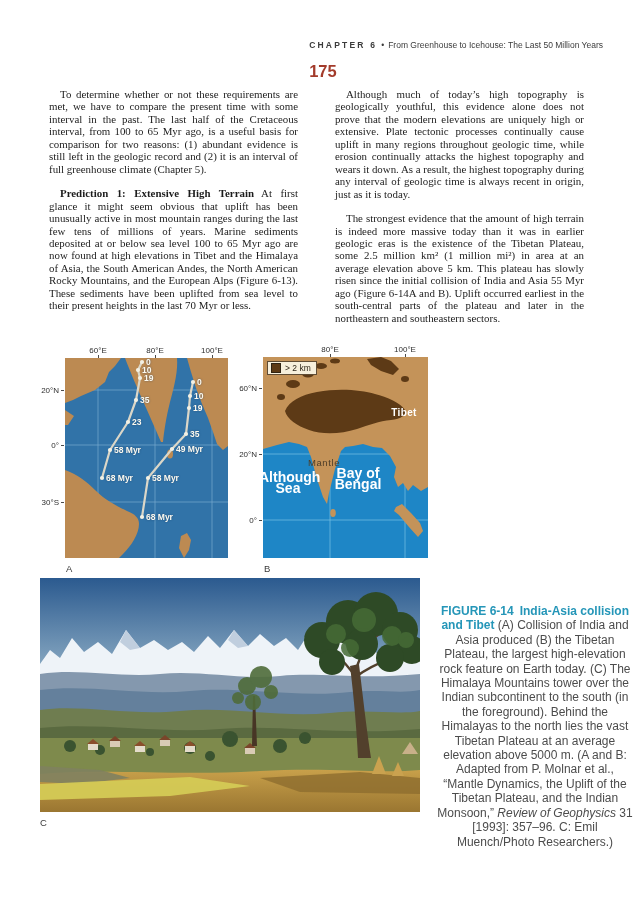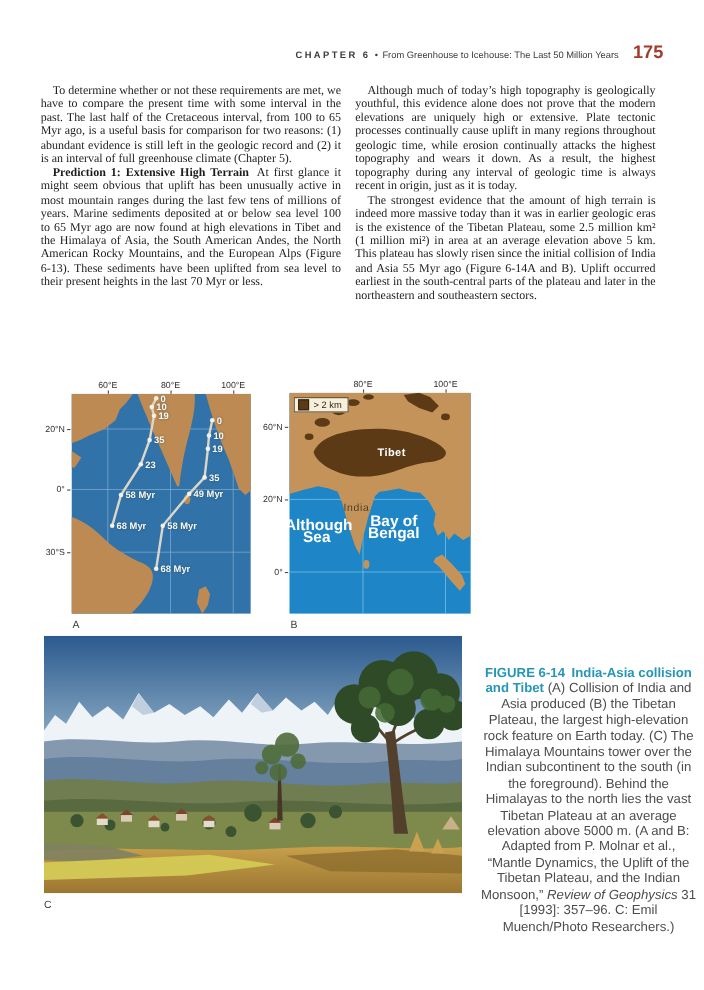--- a/index.html
+++ b/index.html
@@ -1,45 +1,45 @@
 <!DOCTYPE html>
 <html><head>
 <meta charset="utf-8">
 <style>
   html,body{margin:0;padding:0;background:#ffffff;}
   .page{position:relative;width:640px;height:900px;background:#fff;font-family:"Liberation Serif",serif;overflow:hidden;}
 
   
-  .header{position:absolute;top:40px;right:37px;display:flex;align-items:baseline;gap:13px;font-family:"Liberation Sans",sans-serif;}
+  .header{position:absolute;top:40px;right:37px;display:flex;align-items:baseline;gap:13px;font-family:"Liberation Sans",sans-serif;flex-direction:column;}
   .crumb{font-size:8.5px;color:#3b3b3b;white-space:nowrap;}
   .crumb .chapter{letter-spacing:2.2px;font-weight:bold;margin-right:4px;}
   .crumb .sep{margin-right:4px;color:#3b3b3b;}
   .pagenum{font-size:16.5px;font-weight:bold;color:#a33b2b;line-height:1;}
 
   
   .col{position:absolute;top:76px;width:273px;font-size:10.9px;line-height:12.45px;text-align:justify;color:#1c1c1c;}
-  .col p{margin:0;text-indent:11px;}
+  .col p{margin:12px;text-indent:11px;}
   .col-left{left:37px;}
   .col-right{left:323px;}
   .lead{font-weight:bold;margin-right:7px;}
 
   
   .map{position:absolute;}
   .map-a{left:65px;top:358px;width:163px;height:200px;border-radius:22px;}
   .map-b{left:263px;top:357px;width:165px;height:201px;}
   .map svg{position:absolute;left:0;top:0;width:100%;height:100%;display:block;}
   .axis{position:absolute;font-family:"Liberation Sans",sans-serif;font-size:8px;color:#2e2e2e;white-space:nowrap;}
   .ax-top{top:-12px;transform:translateX(-50%);}
   .ax-left{right:100%;margin-right:6px;transform:translateY(-50%);margin-left:36px;}
   .tick{position:absolute;top:-3px;width:1px;height:3px;background:#4a4a4a;}
   .tick-left{position:absolute;left:-4px;width:3px;height:1px;background:#4a4a4a;}
   .panel-label{position:absolute;font-family:"Liberation Sans",sans-serif;font-size:9.5px;color:#3a3a3a;}
   .track-label{position:absolute;font-family:"Liberation Sans",sans-serif;font-weight:bold;font-size:8.5px;color:#fcfaf0;white-space:nowrap;text-shadow:0 0 2px rgba(30,60,95,.65);}
   .maplab{position:absolute;font-family:"Liberation Sans",sans-serif;white-space:nowrap;}
-  .lab-tibet{font-weight:bold;font-size:10px;color:#ffffff;transform:translate(-50%,-50%);letter-spacing:.4px;}
+  .lab-tibet{font-weight:bold;font-size:10px;color:#ffffff;transform:translate(-50%,-50%);letter-spacing:.4px;margin-left:48px;}
   .lab-india{font-size:9.5px;color:#4f3e28;transform:translate(-50%,-50%);letter-spacing:.6px;}
   .lab-sea{font-weight:bold;font-size:14px;color:#ffffff;transform:translate(-50%,-50%);text-align:center;line-height:11px;white-space:normal;width:58px;}
   .legend{position:absolute;left:4px;top:4px;display:flex;align-items:center;gap:4px;background:#f6efdc;border:1px solid #5f4c34;padding:1px 5px 1px 3px;font-family:"Liberation Sans",sans-serif;font-size:8.5px;color:#2f2619;}
   .legend .swatch{width:8px;height:8px;background:#5d3a16;border:1px solid #2f2414;}
 
   
   .photo{position:absolute;left:40px;top:578px;width:380px;height:234px;}
   .photo svg{width:100%;height:100%;display:block;}
 
   
@@ -168,21 +168,21 @@
     <span class="tick" style="left:142px"></span>
     <span class="tick-left" style="top:31px"></span>
     <span class="tick-left" style="top:97px"></span>
     <span class="tick-left" style="top:163px"></span>
     <span class="axis ax-top" style="left:67px">80°E</span>
     <span class="axis ax-top" style="left:142px">100°E</span>
     <span class="axis ax-left" style="top:31px">60°N</span>
     <span class="axis ax-left" style="top:97px">20°N</span>
     <span class="axis ax-left" style="top:163px">0°</span>
     <span class="maplab lab-tibet" style="left:93px;top:55px">Tibet</span>
-    <span class="maplab lab-india" style="left:61px;top:105px">India</span>
+    <span class="maplab lab-india" style="left:61px;top:105px">Mantle</span>
     <span class="maplab lab-sea" style="left:25px;top:126px">Although Sea</span>
     <span class="maplab lab-sea" style="left:95px;top:122px">Bay of Bengal</span>
     <span class="panel-label" style="left:1px;top:206px">B</span>
   </div>
 
   <div class="photo">
     <svg viewBox="0 0 380 234" preserveAspectRatio="none">
       <defs>
         <linearGradient id="sky" x1="0" y1="0" x2="0" y2="1">
           <stop offset="0" stop-color="#2b5a8f"></stop>

